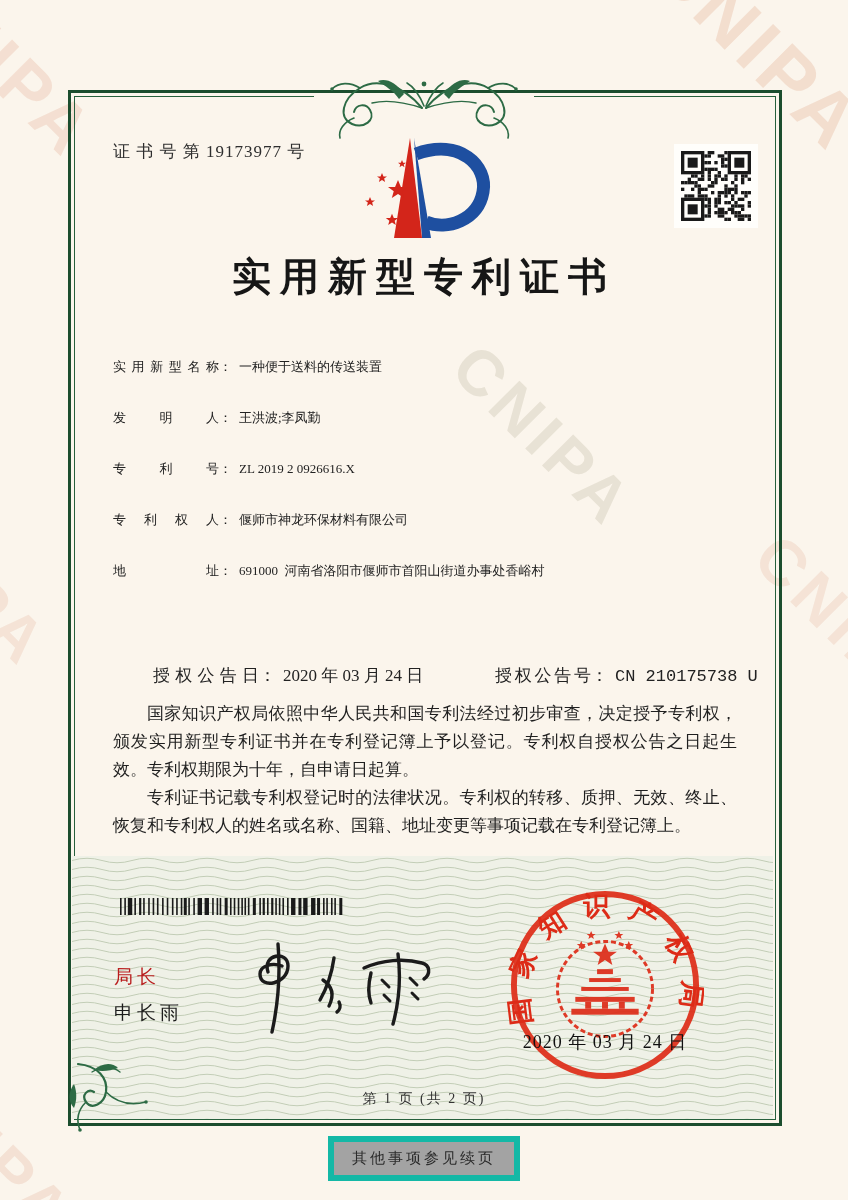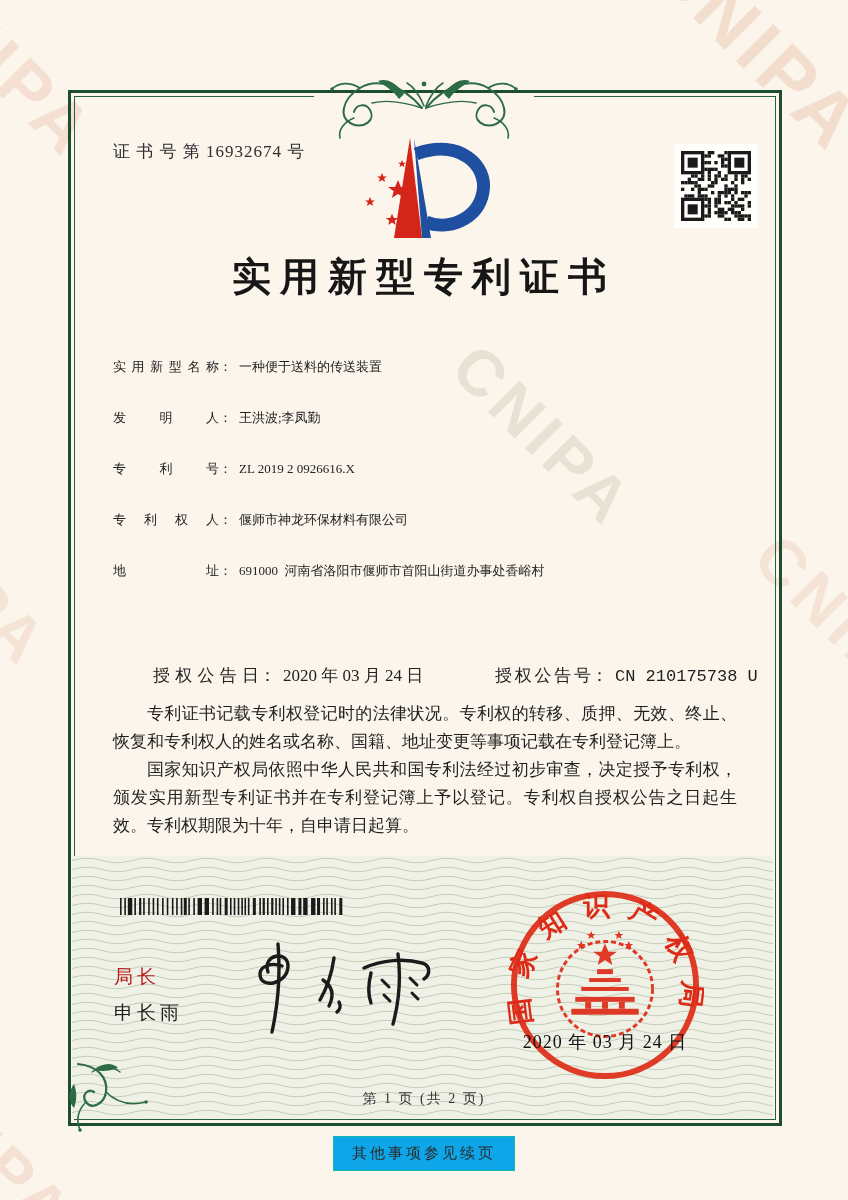--- a/index.html
+++ b/index.html
@@ -50,21 +50,21 @@
      font-family:"Liberation Sans","DejaVu Sans",sans-serif;}
   .signature{left:222px;top:938px;}
   
   .seal{left:506px;top:886px;}
   .sealdate{left:505px;top:1030px;width:200px;text-align:center;font-size:18px;
             letter-spacing:1px;color:#101010;z-index:5;}
   
   .pageinfo{left:0;top:1090px;width:848px;text-align:center;font-size:14px;
             letter-spacing:2px;color:#333;}
   .contwrap{left:0;top:1136px;width:848px;text-align:center;}
-  .contbox{display:inline-block;border:1px solid #14b8a6;background:#0ea5e9;
+  .contbox{display:inline-block;border:6px solid #14b8a6;background:#a3a3a3;
            padding:7px 18px;font-size:15px;letter-spacing:3px;color:#2b2b2b;}
   .orn-top{left:284px;top:72px;}
   .orn-corner{left:62px;top:1058px;}
 </style>
 </head>
 <body>
 
 <div class="wm wm1">CNIPA</div>
 <div class="wm wm2">CNIPA</div>
 <div class="wm wm3">CNIPA</div>
@@ -118,21 +118,21 @@
     <path d="M30,14 C40,8 50,8 58,14" stroke-width="1.4"></path>
   </g>
   <g fill="#2d6b45">
     <path d="M32,12 C40,5 50,4 56,10 C48,13 40,14 32,12 Z"></path>
     <path d="M12,26 C6,34 6,44 12,50 C15,42 15,34 12,26 Z"></path>
     <circle cx="84" cy="44" r="1.8"></circle>
       <circle cx="18" cy="72" r="1.8"></circle>
   </g>
 </svg>
 
-<div class="abs certno">证 书 号 第 16932674 号</div>
+<div class="abs certno">证 书 号 第 19173977 号</div>
 
 <svg class="abs logo" width="142" height="116" viewBox="0 0 142 116">
   <path d="M64,22 C108,6 136,34 131,60 C126,88 95,99 74,90" fill="none" stroke="#1e4fa0" stroke-width="13"></path>
   <polygon points="62,6 79,106 70,106" fill="#1e4fa0"></polygon>
   <polygon points="58,6 70,106 42,106" fill="#d3251a"></polygon>
   <g fill="#d3251a">
       <path d="M0,-10L2.94,-3.09L10,-3.09L4.26,1.18L6.18,8.09L0,4L-6.18,8.09L-4.26,1.18L-10,-3.09L-2.94,-3.09Z" transform="translate(46,58) scale(1)"></path>
       <path d="M0,-10L2.94,-3.09L10,-3.09L4.26,1.18L6.18,8.09L0,4L-6.18,8.09L-4.26,1.18L-10,-3.09L-2.94,-3.09Z" transform="translate(30,46) scale(0.5)"></path>
       <path d="M0,-10L2.94,-3.09L10,-3.09L4.26,1.18L6.18,8.09L0,4L-6.18,8.09L-4.26,1.18L-10,-3.09L-2.94,-3.09Z" transform="translate(50,32) scale(0.4)"></path>
       <path d="M0,-10L2.94,-3.09L10,-3.09L4.26,1.18L6.18,8.09L0,4L-6.18,8.09L-4.26,1.18L-10,-3.09L-2.94,-3.09Z" transform="translate(18,70) scale(0.5)"></path>
@@ -312,22 +312,22 @@
 </div>
 
 <div class="grantrow">
   <span class="flabel">授权公告日</span><span class="fsep">：</span><span class="fvalue">2020 年 03 月 24 日</span>
   <span class="grant-no-pair">
     <span class="flabel">授权公告号</span><span class="fsep">：</span><span class="fvalue">CN 210175738 U</span>
   </span>
 </div>
 
 <div class="abs paras">
+  <p>国家知识产权局依照中华人民共和国专利法经过初步审查，决定授予专利权，颁发实用新型专利证书并在专利登记簿上予以登记。专利权自授权公告之日起生效。专利权期限为十年，自申请日起算。</p>
   <p>专利证书记载专利权登记时的法律状况。专利权的转移、质押、无效、终止、恢复和专利权人的姓名或名称、国籍、地址变更等事项记载在专利登记簿上。</p>
-  <p>国家知识产权局依照中华人民共和国专利法经过初步审查，决定授予专利权，颁发实用新型专利证书并在专利登记簿上予以登记。专利权自授权公告之日起生效。专利权期限为十年，自申请日起算。</p>
 </div>
 
 <svg class="abs barcode" width="226" height="17">
   <g id="bc-bars" fill="#1a1a1a">
       <rect x="0" y="0" width="1.6" height="17"></rect>
       <rect x="4.309499716809718" y="0" width="1.6" height="17"></rect>
       <rect x="7.84031338376939" y="0" width="4.4" height="17"></rect>
       <rect x="14.361535869893402" y="0" width="1.6" height="17"></rect>
       <rect x="19.090865047970258" y="0" width="2.2" height="17"></rect>
       <rect x="23.140956801521106" y="0" width="1.6" height="17"></rect>

